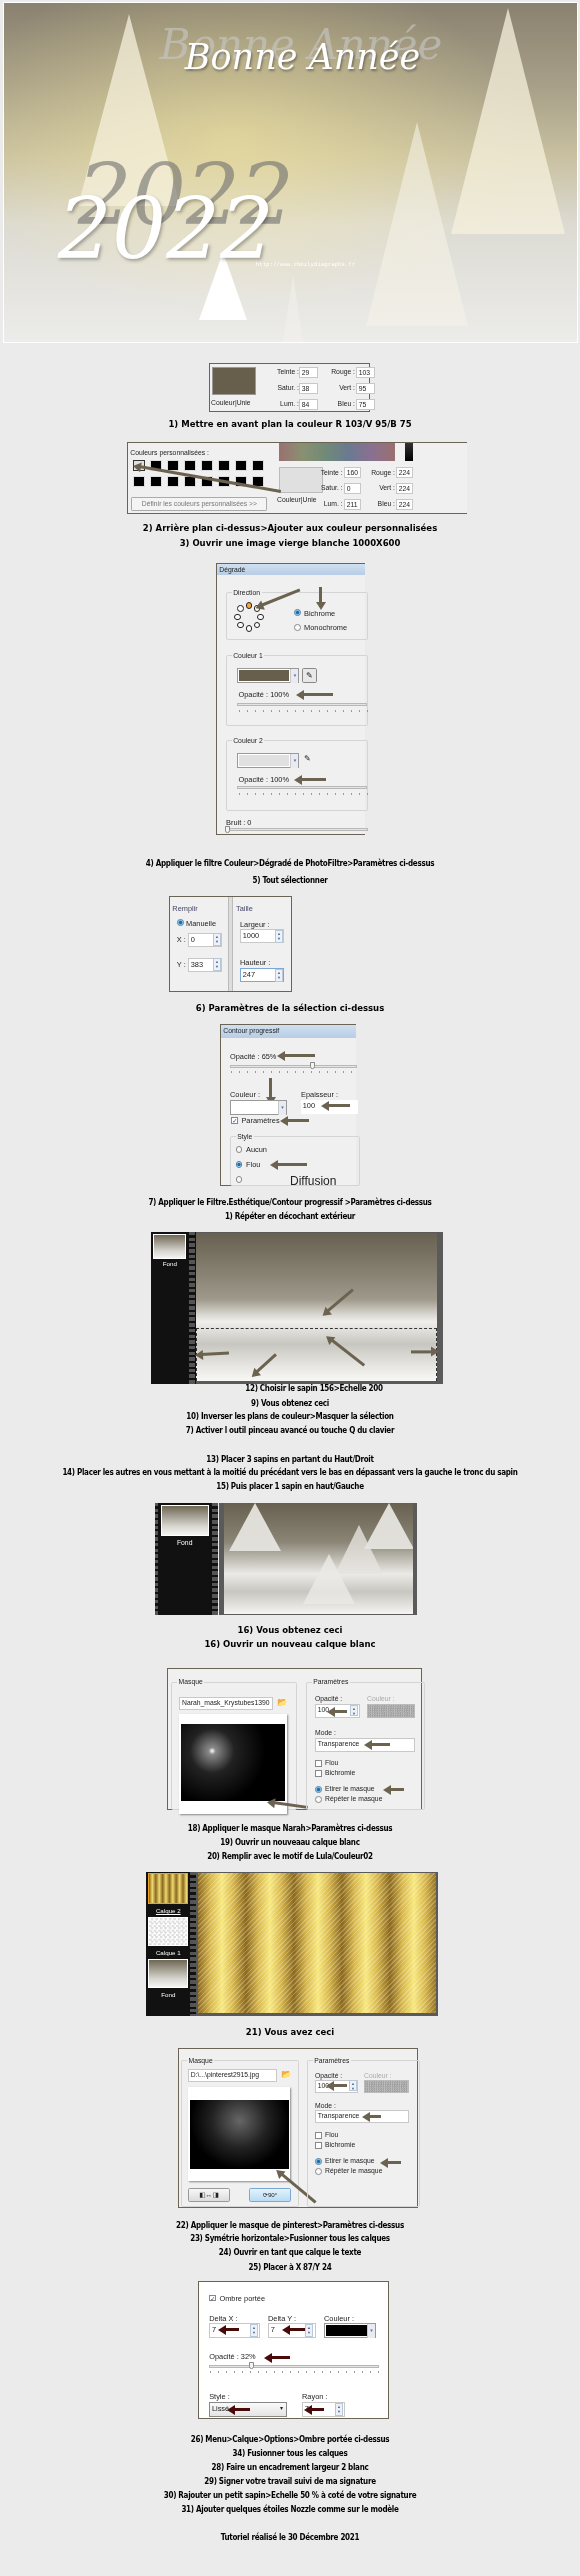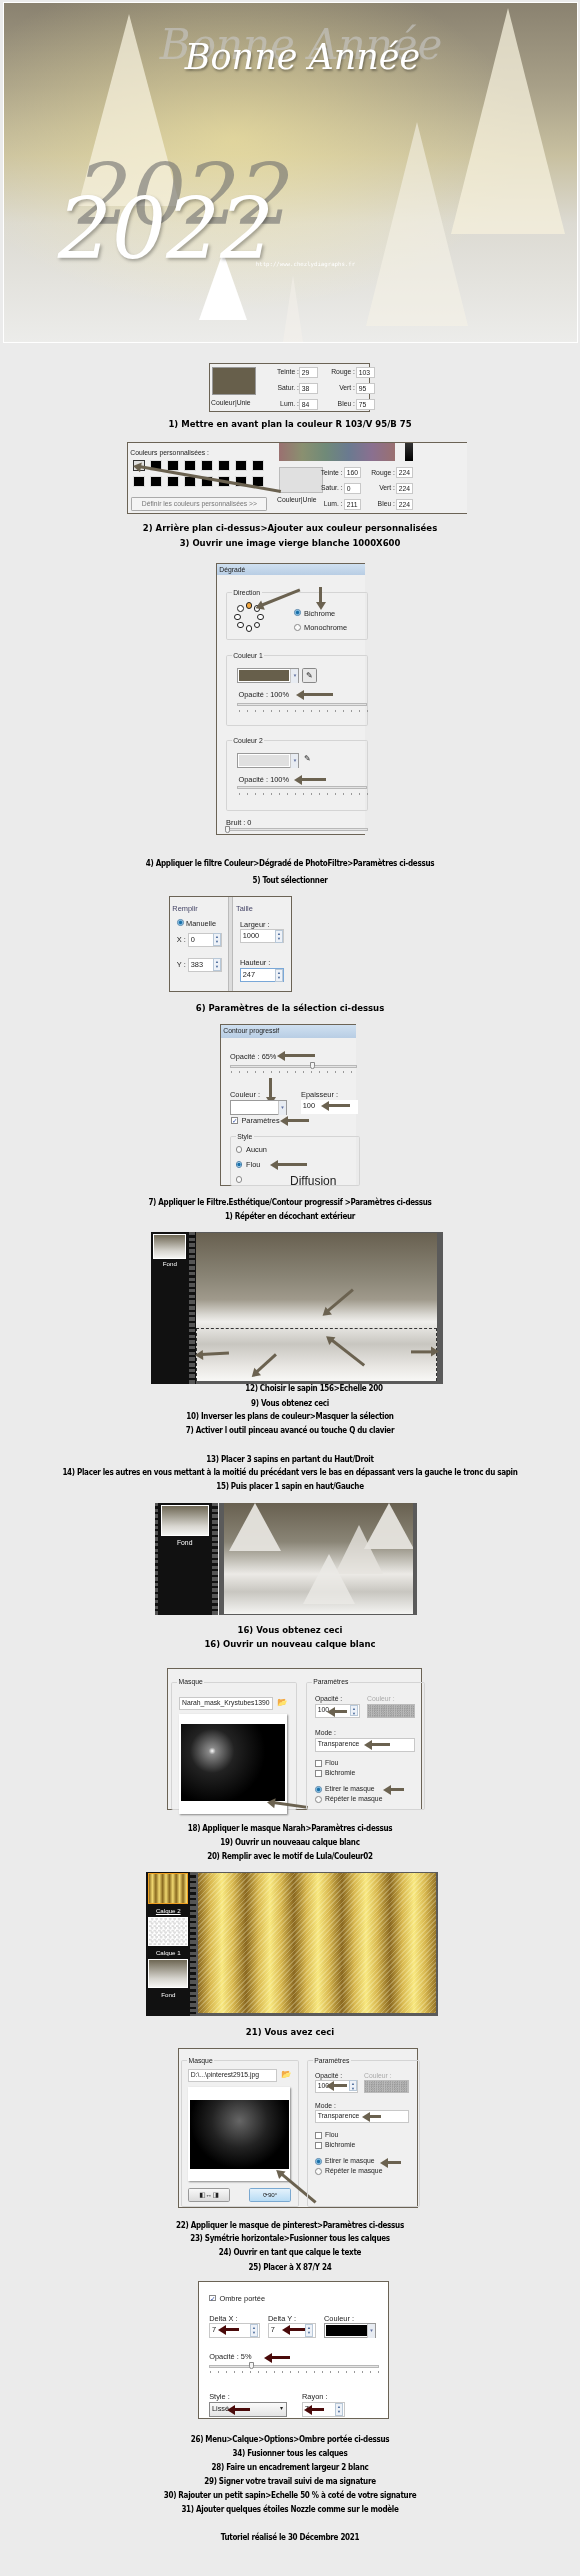--- a/index.html
+++ b/index.html
@@ -358,21 +358,21 @@
   <div class="spin" style="left:51px;top:42px;height:12.5px;">▲<br>▼</div>
   <div class="lbl" style="left:69px;top:32px;font-size:7.4px;">Delta Y :</div>
   <div class="fld" style="left:69px;top:41px;width:48px;height:14.7px;font-size:7.4px;">7</div>
   <div class="arrow dark" style="left:89px;top:46px;width:17px;"></div>
   <div class="spin" style="left:106px;top:42px;height:12.5px;">▲<br>▼</div>
   <div class="lbl" style="left:125px;top:32px;font-size:7.4px;">Couleur :</div>
   <div class="abs" style="left:125px;top:41px;width:52px;height:14.7px;border:0.6px solid #999;padding:1.1px;background:#fff;">
     <div id="shadow-fill" style="width: 41px; height: 11.3px; background: rgb(0, 0, 0);"></div>
     <div class="dd-btn" style="right:0;top:0;height:13.6px;line-height:13.6px;">▼</div>
   </div>
-  <div class="lbl" style="left:10.2px;top:70px;font-size:7.4px;">Opacité : 5%</div>
+  <div class="lbl" style="left:10.2px;top:70px;font-size:7.4px;">Opacité : 32%</div>
   <div class="arrow dark" style="left:71px;top:74px;width:20.4px;"></div>
   <div class="slider" style="left:10.2px;top:83px;width:170px;"></div>
   <div class="thumb" id="shadow-thumb" style="top: 80px; left: 50px;"></div>
   <div class="ticks" style="left:11.3px;top:89px;width:169px;"></div>
   <div class="lbl" style="left:10.2px;top:110px;font-size:7.4px;">Style :</div>
   <div class="fld" style="left:10.2px;top:120px;width:78px;height:14.7px;font-size:7.4px;background:linear-gradient(#fafafa,#e4e4e4);border-color:#888;">Lissé</div>
   <div class="arrow dark" style="left:34px;top:126px;width:17px;"></div>
   <div class="abs" style="left:80px;top:123px;font-size:5.1px;">▼</div>
   <div class="lbl" style="left:103px;top:110px;font-size:7.4px;">Rayon :</div>
   <div class="fld" style="left:103px;top:120px;width:43px;height:14.7px;font-size:7.4px;">7</div>

